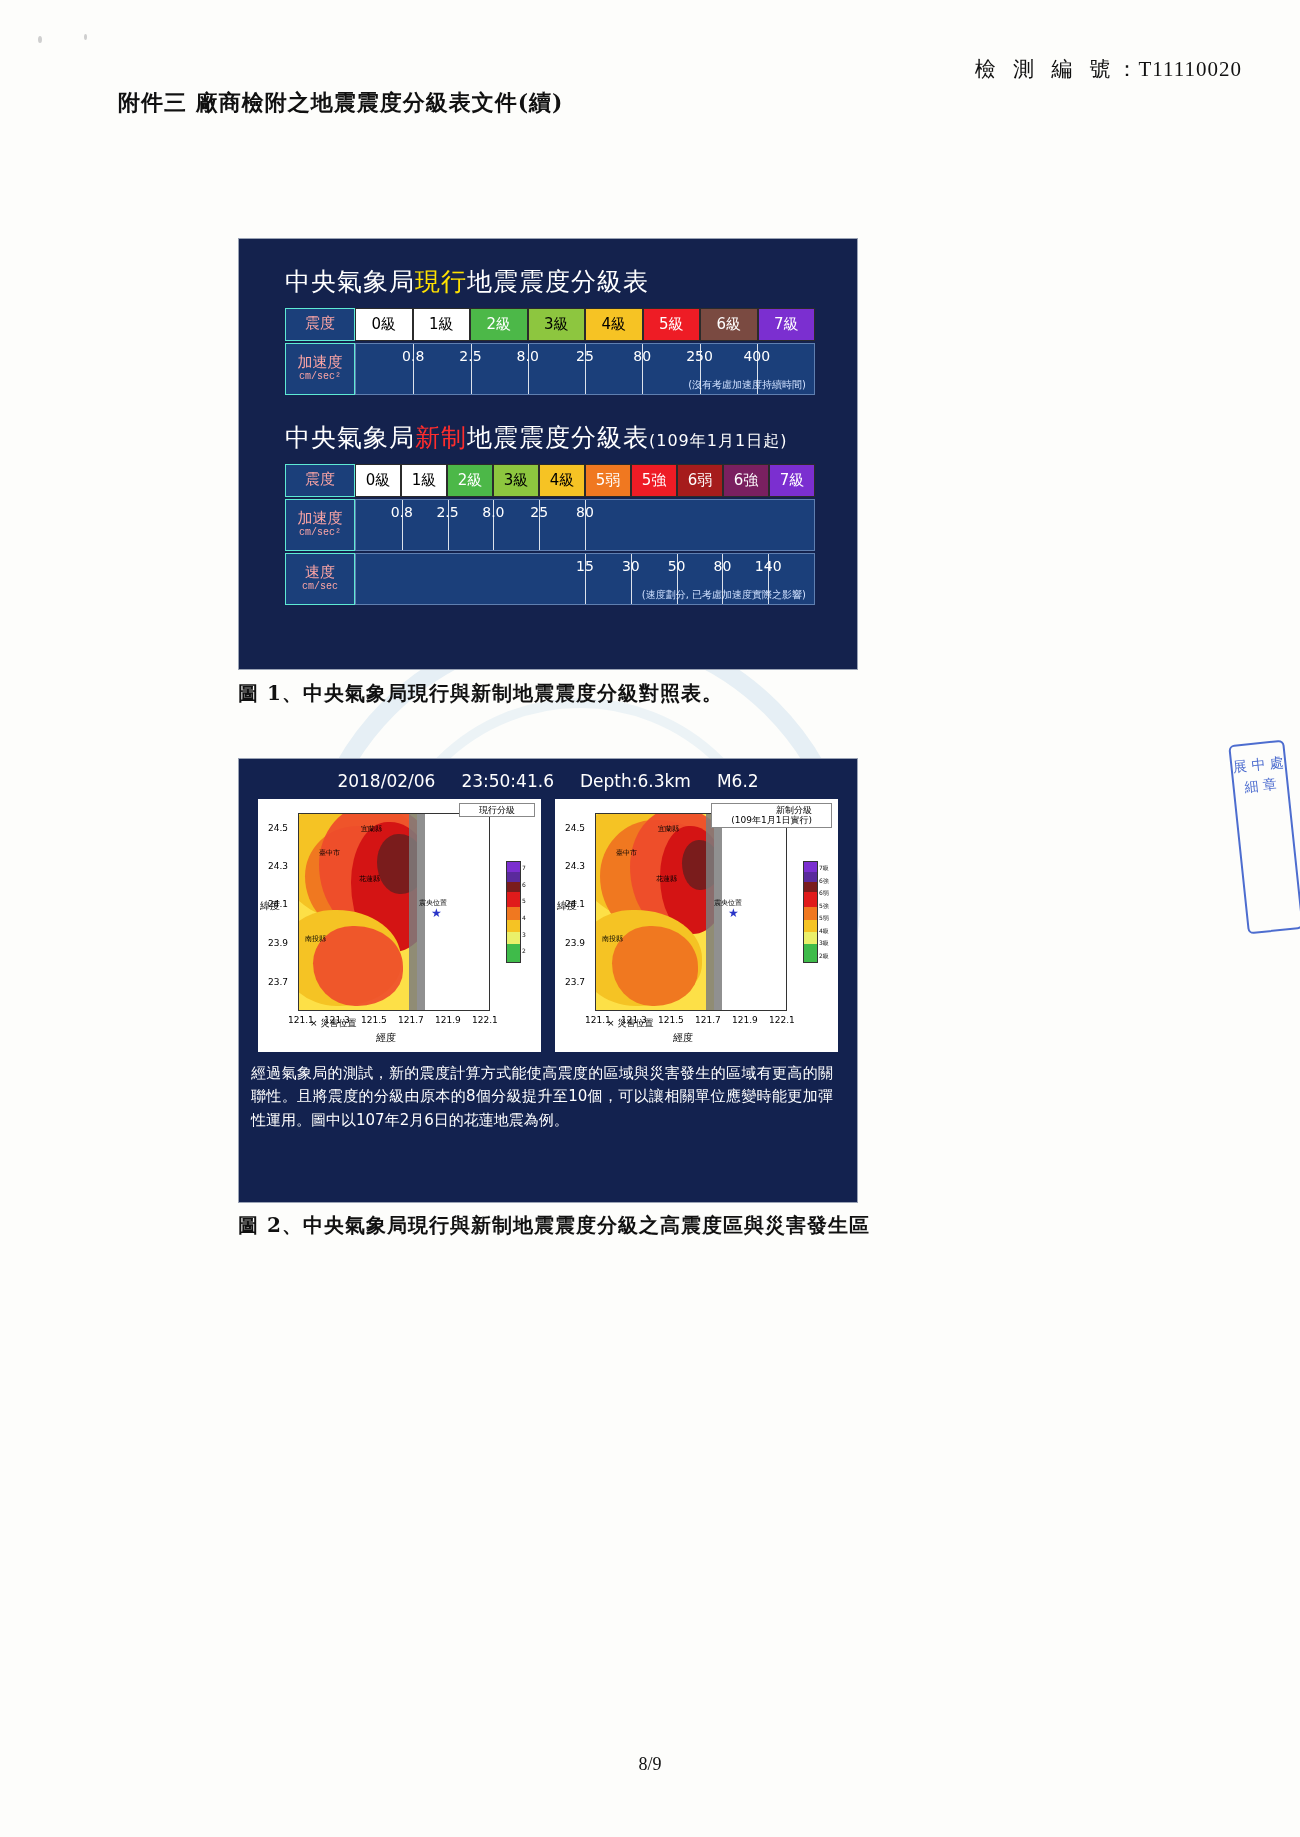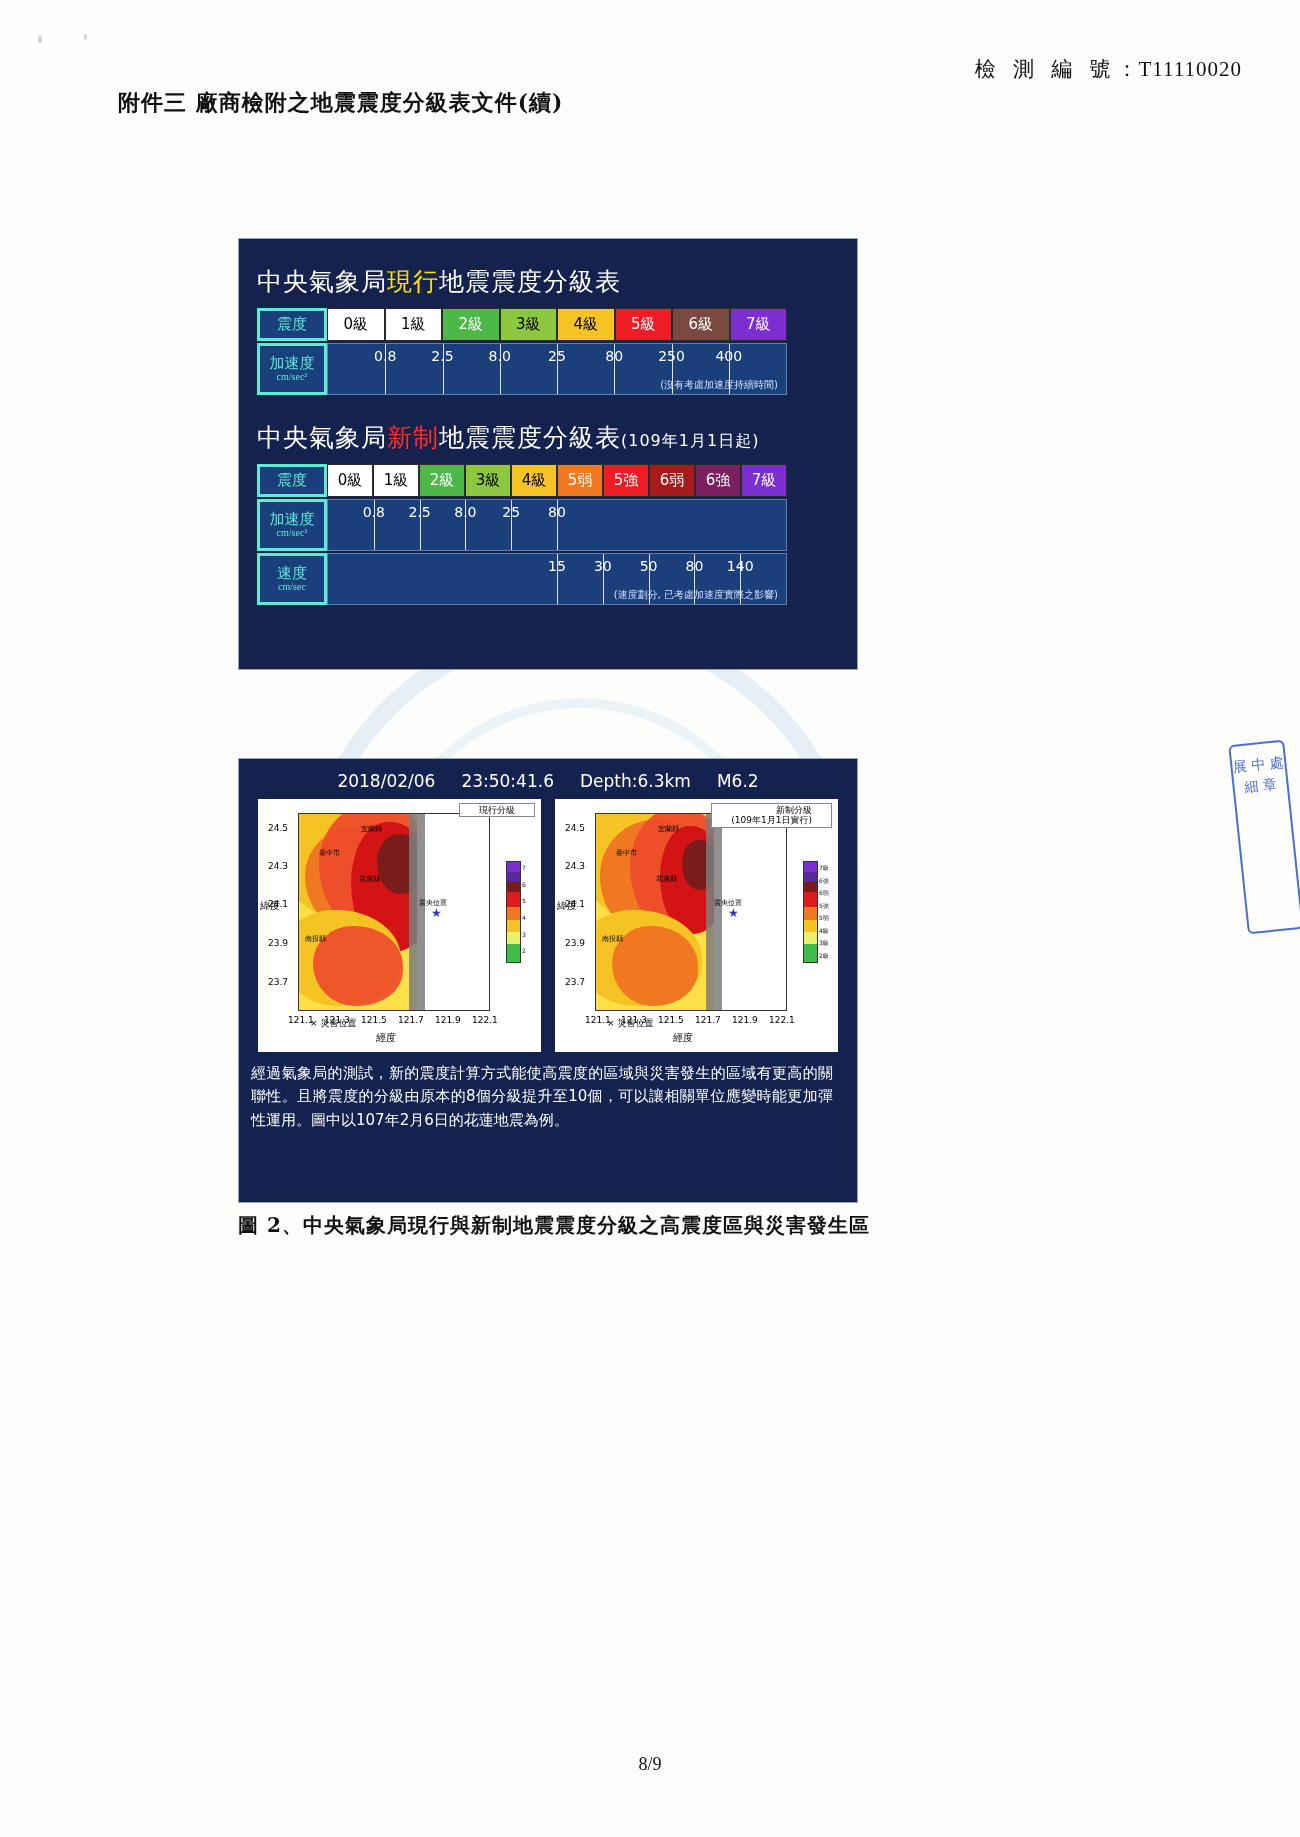--- a/index.html
+++ b/index.html
@@ -70,21 +70,21 @@
     position: absolute;
     left: 238px;
     top: 238px;
     width: 620px;
     height: 432px;
     background: #14224d;
     border: 1px solid #9aa3b5;
     box-sizing: border-box;
     overflow: hidden;
   }
-  .fig1-inner { position: absolute; inset: 0; padding: 26px 18px; box-sizing: border-box; }
+  .fig1-inner { position: absolute; inset: 0; padding: 26px 46px; box-sizing: border-box; }
   .f1-title {
     font-family: "DejaVu Sans", sans-serif;
     color: #ffffff;
     font-size: 25px;
     letter-spacing: 1px;
     margin-bottom: 10px;
     white-space: nowrap;
   }
   .f1-title .hl-cur { color: #ffe200; }
   .f1-title .hl-new { color: #ff2d2d; }
@@ -92,28 +92,28 @@
   .scale-block { margin-bottom: 4px; }
   .row {
     display: flex;
     align-items: stretch;
     width: 530px;
   }
   .row-lbl {
     width: 70px;
     flex: 0 0 70px;
     background: #1b3f7a;
-    color: #5eead4;
-    font-family: Liberation Serif, serif;
+    color: #fca5a5;
+    font-family: Liberation Mono, monospace;
     font-size: 15px;
     display: flex;
     flex-direction: column;
     align-items: center;
     justify-content: center;
-    border: 3px solid #5eead4;
+    border: 1px solid #5eead4;
     box-sizing: border-box;
     line-height: 1.05;
   }
   .row-lbl .small { font-size: 10px; }
   .cells { display: flex; flex: 1 1 auto; border-radius: 15px; }
   .cell {
     flex: 1 1 0;
     text-align: center;
     font-family: "DejaVu Sans", sans-serif;
     font-size: 15px;
@@ -449,20 +449,21 @@
               <div class="num" style="left: 80%;">80</div>
               <div class="tick" style="left: 90%;"></div>
               <div class="num" style="left: 90%;">140</div>
             </div>
         </div>
       </div>
 
     </div>
   </div>
 
+  <div class="cap" id="cap1">圖 1、中央氣象局現行與新制地震震度分級對照表。</div>
 
   <div class="fig2">
     <div class="f2-head">
       <span>2018/02/06</span>
       <span>23:50:41.6</span>
       <span>Depth:6.3km</span>
       <span>M6.2</span>
     </div>
 
     <div class="maps">

